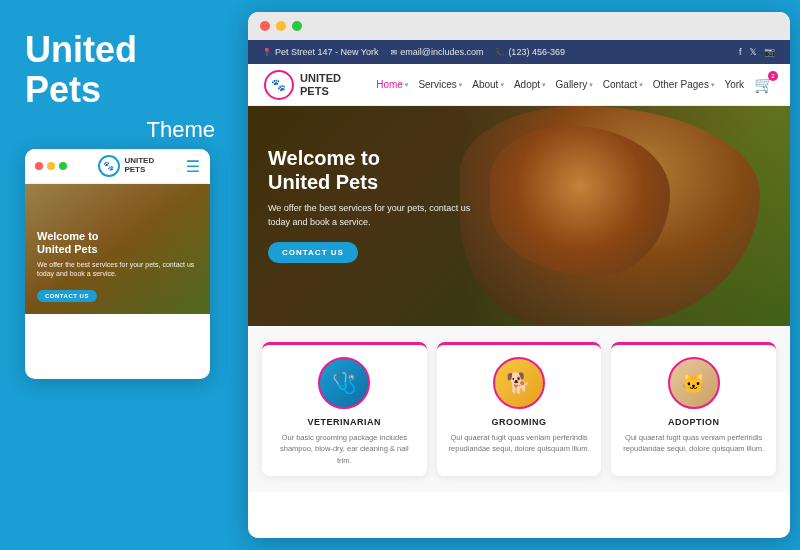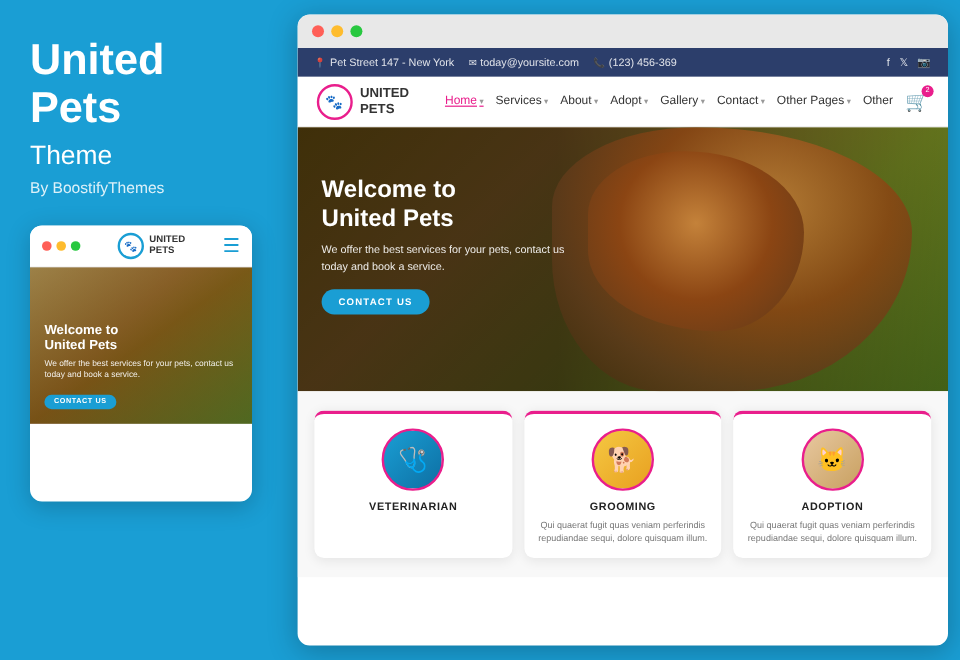--- a/index.html
+++ b/index.html
@@ -27,20 +27,21 @@
       color: #fff;
       line-height: 1.1;
       margin-bottom: 8px;
     }
 
     .theme-subtitle {
       font-size: 22px;
       font-weight: 400;
       color: #fff;
       margin-bottom: 6px;
+      text-align: right;
     }
 
     .theme-author {
       font-size: 13px;
       color: rgba(255,255,255,0.85);
       margin-bottom: 24px;
     }
 
     
     .mobile-mockup {
@@ -258,21 +259,20 @@
     .nav-item {
       color: #333;
       font-weight: 500;
       display: flex;
       align-items: center;
       gap: 2px;
     }
 
     .nav-item.active {
       color: #e91e8c;
-      text-decoration: underline;
     }
 
     .nav-chevron {
       font-size: 7px;
       color: #999;
     }
 
     .nav-cart {
       font-size: 16px;
       color: #1a9ed4;
@@ -423,21 +423,20 @@
   </style>
 </head>
 <body>
 
 <div class="left-panel">
   <div class="theme-title">
     <span>United</span><br>
     <span>Pets</span>
   </div>
   <div class="theme-subtitle">Theme</div>
-  <div class="theme-author">By BoostifyThemes</div>
 
   <div class="mobile-mockup">
 
     <div class="mobile-top-bar">
       <div class="mobile-dots">
         <div class="mobile-dot" style="background:#ff5f57;"></div>
         <div class="mobile-dot" style="background:#febc2e;"></div>
         <div class="mobile-dot" style="background:#28c840;"></div>
       </div>
       <div class="mobile-logo-area">
@@ -473,21 +472,21 @@
   </div>
 
   <div class="site-topbar">
     <div class="topbar-left">
       <div class="topbar-item">
         <span class="topbar-icon">📍</span>
         <span>Pet Street 147 - New York</span>
       </div>
       <div class="topbar-item">
         <span class="topbar-icon">✉</span>
-        <span>today@yoursite.com</span>
+        <span>email@includes.com</span>
       </div>
       <div class="topbar-item">
         <span class="topbar-icon">📞</span>
         <span>(123) 456-369</span>
       </div>
     </div>
     <div class="topbar-social">
       <span style="cursor:pointer;">f</span>
       <span style="cursor:pointer;">𝕏</span>
       <span style="cursor:pointer;">📷</span>
@@ -503,21 +502,21 @@
       </div>
     </div>
     <div class="nav-menu">
       <span class="nav-item active">Home <span class="nav-chevron">▾</span></span>
       <span class="nav-item">Services <span class="nav-chevron">▾</span></span>
       <span class="nav-item">About <span class="nav-chevron">▾</span></span>
       <span class="nav-item">Adopt <span class="nav-chevron">▾</span></span>
       <span class="nav-item">Gallery <span class="nav-chevron">▾</span></span>
       <span class="nav-item">Contact <span class="nav-chevron">▾</span></span>
       <span class="nav-item">Other Pages <span class="nav-chevron">▾</span></span>
-      <span class="nav-item">Other</span>
+      <span class="nav-item">York</span>
       <div class="nav-cart">
         🛒
         <div class="cart-badge">2</div>
       </div>
     </div>
   </div>
 
   <div class="hero-section">
     <div class="hero-bg">
       <div class="hero-dog-shape"></div>
@@ -535,20 +534,21 @@
 
   <div class="cards-section">
 
     <div class="service-card">
       <div class="card-avatar card-avatar-vet">
         <span>🩺</span>
       </div>
       <div class="card-title">
         <span>VETERINARIAN</span>
       </div>
+      <div class="card-text">Our basic grooming package includes shampoo, blow-dry, ear cleaning &amp; nail trim.</div>
     </div>
 
     <div class="service-card">
       <div class="card-avatar card-avatar-grooming">
         <span>🐕</span>
       </div>
       <div class="card-title">
         <span>GROOMING</span>
       </div>
       <div class="card-text">Qui quaerat fugit quas veniam perferindis repudiandae sequi, dolore quisquam illum.</div>

